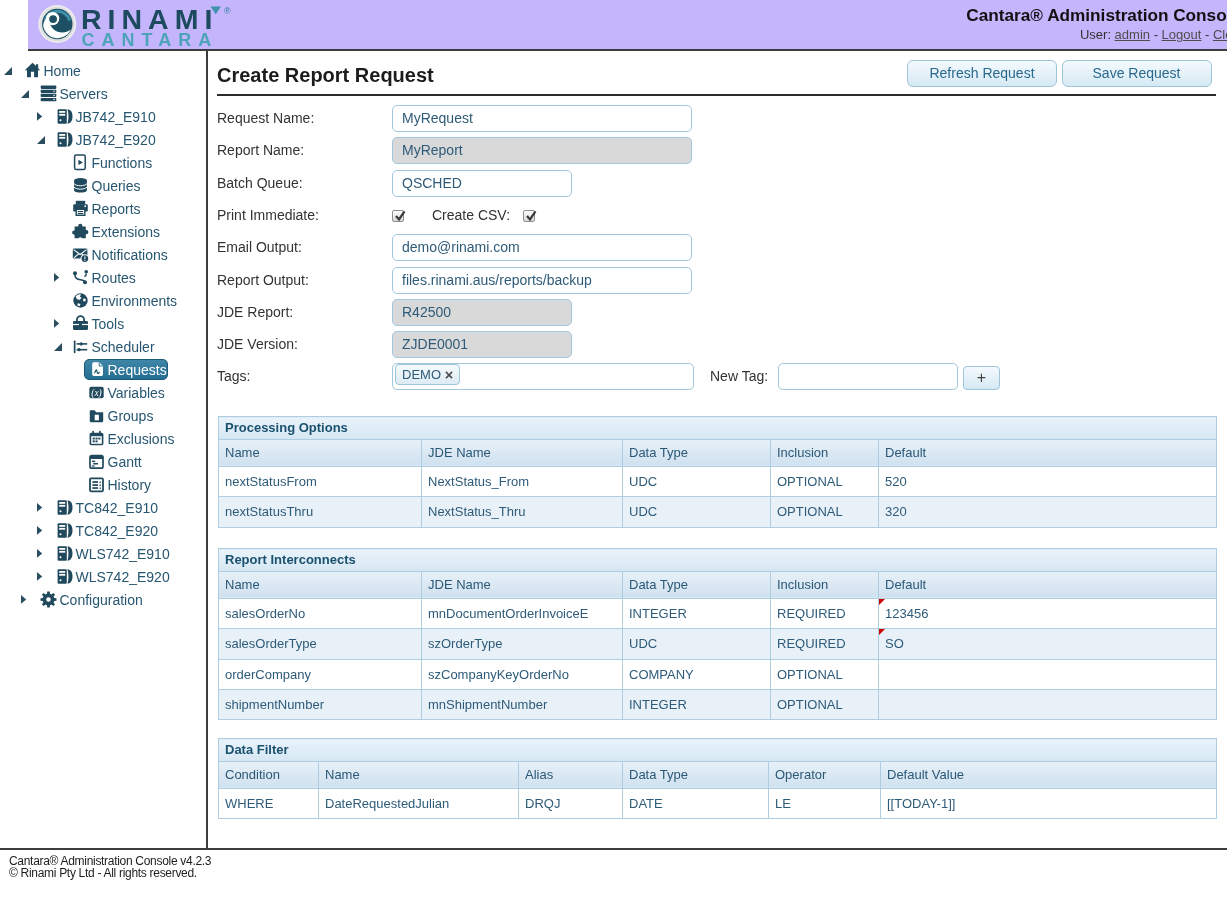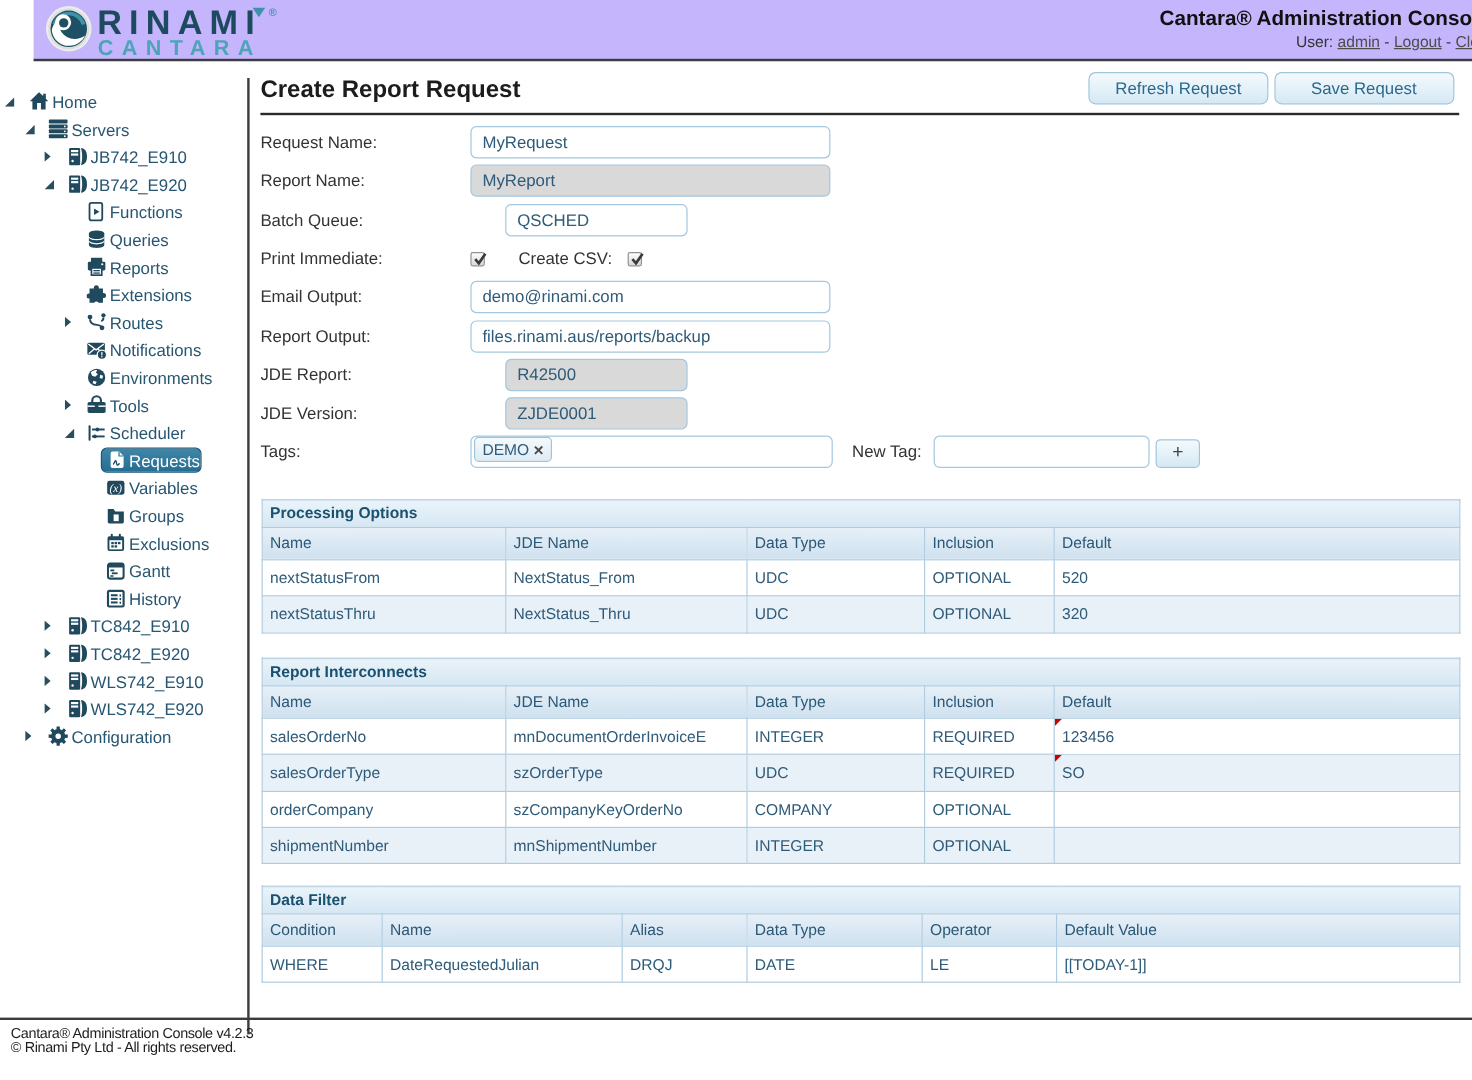--- a/index.html
+++ b/index.html
@@ -1,41 +1,41 @@
 <!DOCTYPE html>
 <html><head>
 <meta charset="utf-8">
 <style>
 * { margin:0; padding:0; box-sizing:border-box; }
 html,body { width:1227px; height:900px; background:#fff; font-family:"Liberation Sans", sans-serif; position:relative; overflow:hidden; }
 #header { position:absolute; left:0; top:0; width:1227px; height:51px; border-bottom:2px solid #3c3c3c; background:#c4b5fd;margin-left:28px; }
 #hdr-title { position:absolute; right:14px; top:5px; font-size:17.2px; font-weight:bold; color:#111;text-align:center; }
 #hdr-user { position:absolute; right:11px; top:27px; font-size:13px; color:#333; }
 #hdr-user a { color:#4d4d4d; text-decoration:underline; }
-#sidebar { position:absolute; left:0; top:51px; width:208px; height:797px; border-right:2px solid #3c3c3c;margin-top:14px; }
+#sidebar { position:absolute; left:0; top:51px; width:208px; height:797px; border-right:2px solid #3c3c3c; }
 #footer { position:absolute; left:0; top:848px; width:1227px; border-top:2px solid #3c3c3c; padding:5px 0 0 9px; font-size:12px; letter-spacing:-0.3px; color:#1d1d1d; line-height:12.2px; }
 
 .trow { position:relative; height:23px; display:flex; align-items:center; color:#275671; font-size:14px; white-space:nowrap; }
 .trow svg.icon { width:17px; height:17px; flex:0 0 17px; color:#21495d; }
 .trow .lbl { margin-left:3px; }
 .arr { position:absolute; top:0; height:23px; display:flex; align-items:center; }
 .sel { display:flex; align-items:center; background:linear-gradient(#3f86a8,#256d92); border:1px solid #1a5a78; border-radius:5px; padding:1px 0px 1px 4px; color:#fff; }
 .sel .lbl { margin-left:2px; }
 .sel svg.icon { color:#fff; }
 
 #main { position:absolute; left:208px; top:50px; width:1019px; height:797px; }
 h1 { position:absolute; left:9px; top:13.5px; font-size:20px; color:#1c1c1c; letter-spacing:0px; }
 #h1line { position:absolute; left:9px; top:44px; width:999px; height:2px; background:#2b2b2b; }
 .btn { position:absolute; top:9.5px; width:150px; height:27px; border:1px solid #a0c4da; border-radius:6px; background:linear-gradient(#f4fafd,#d5e9f4); color:#2a698d; font-size:14px; text-align:center; line-height:25px; }
 #btn-refresh { left:699px; }
 #btn-save { left:853.5px; }
 .flabel { position:absolute; left:9px; height:27px; line-height:27px; font-size:14px; color:#333; }
 .finput { position:absolute; left:184px; height:27px; border:1px solid #a2c7de; border-radius:5px; background:#fff; font-size:14px; color:#2e5b79; line-height:25px; padding-left:9px; white-space:nowrap; }
 .fdis { background:#d9d9d9; }
-.w300 { width:300px; } .w180 { width:152px;margin-left:29px; }
+.w300 { width:300px; } .w180 { width:180px; }
 .cbx { position:absolute; width:12px; height:12px; border:1px solid #8f8f8f; border-radius:2px; background:linear-gradient(#fefefe,#d8d8d8); }
 .cbx svg { position:absolute; left:0px; top:-2px; }
 
 .dtable { position:absolute; left:10px; width:998px; border-collapse:collapse; table-layout:fixed; font-size:13px; color:#2e5b79; }
 .dtable td { border:1px solid #aecde0; padding:0 0 0 6px; overflow:hidden; }
 .dtable .ttl td { height:22.5px; background:linear-gradient(#eaf3fa,#d5e7f3); font-weight:bold; color:#1a516f; }
 .dtable .hdr td { height:27.5px; background:linear-gradient(#e7f0f8,#cfe1ef); color:#2b5876; }
 .dtable .r td { height:30.3px; background:#fff; }
 .dtable .alt td { background:#e9f1f8; }
 td.req { position:relative; }
@@ -256,37 +256,37 @@
         <span class="lbl">Reports</span>
       </div>
       <div class="trow">
         <span style="width:71.5px;flex:0 0 71.5px"></span>
         <svg class="icon" viewBox="0 0 17 17" fill="currentColor">
           <use href="#i-puzzle"></use>
         </svg>
         <span class="lbl">Extensions</span>
       </div>
       <div class="trow">
+        <span style="width:71.5px;flex:0 0 71.5px"></span>
+        <svg class="icon" viewBox="0 0 17 17" fill="currentColor">
+          <use href="#i-mail"></use>
+        </svg>
+        <span class="lbl">Notifications</span>
+      </div>
+      <div class="trow">
         <span class="arr" style="left:53.5px">
           <svg width="6" height="9" fill="#2a4d60">
             <use href="#a-closed"></use>
           </svg>
         </span>
         <span style="width:71.5px;flex:0 0 71.5px"></span>
         <svg class="icon" viewBox="0 0 17 17" fill="currentColor">
           <use href="#i-route"></use>
         </svg>
         <span class="lbl">Routes</span>
-      </div>
-      <div class="trow">
-        <span style="width:71.5px;flex:0 0 71.5px"></span>
-        <svg class="icon" viewBox="0 0 17 17" fill="currentColor">
-          <use href="#i-mail"></use>
-        </svg>
-        <span class="lbl">Notifications</span>
       </div>
       <div class="trow">
         <span style="width:71.5px;flex:0 0 71.5px"></span>
         <svg class="icon" viewBox="0 0 17 17" fill="currentColor">
           <use href="#i-globe"></use>
         </svg>
         <span class="lbl">Environments</span>
       </div>
       <div class="trow">
         <span class="arr" style="left:53.5px">

